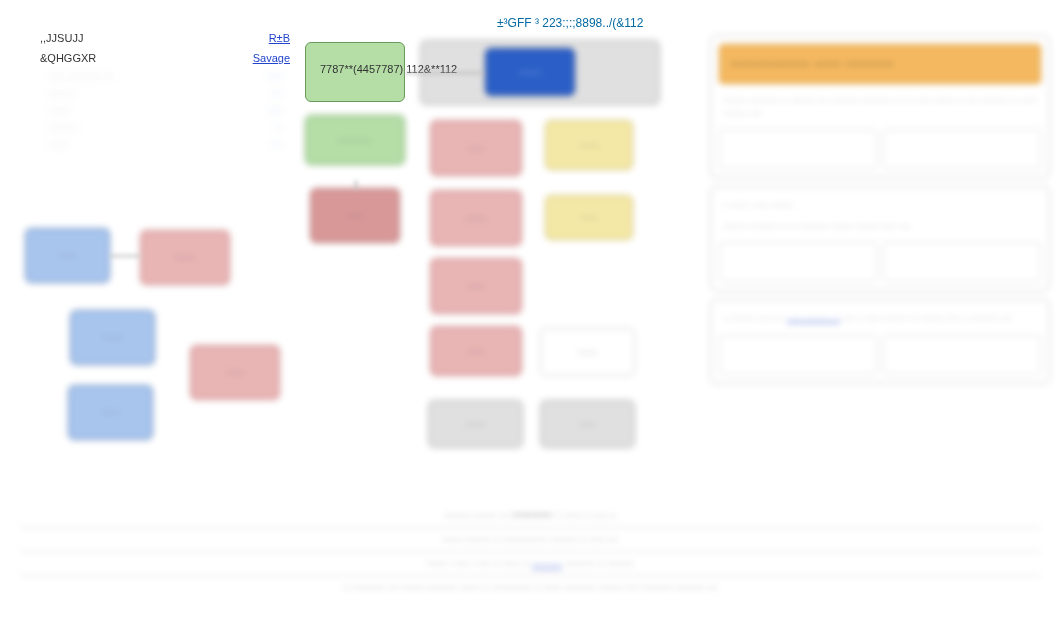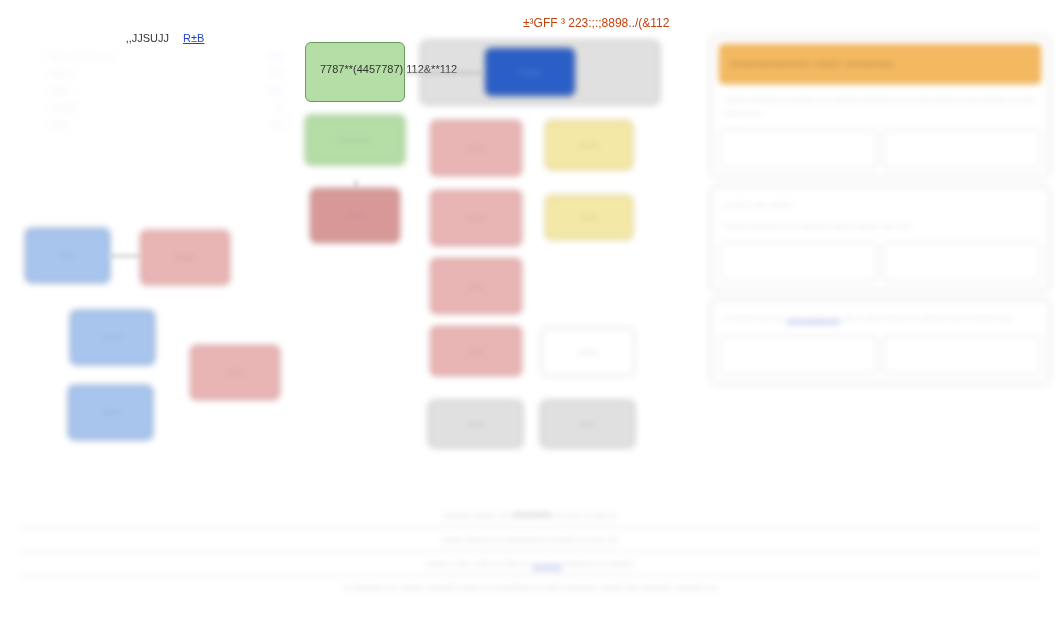--- a/index.html
+++ b/index.html
@@ -8,32 +8,32 @@
       background: #fff;
       width: 1062px;
       height: 619px;
       position: relative;
       filter: blur(0px);
       overflow: hidden;
     }
     .header-text {
       position: absolute;
       top: 16px;
-      left: 523px;
+      left: 497px;
       font-size: 12px;
-      color: #c2410c;
+      color: #0369a1;
     }
     .stats-table {
       position: absolute;
       top: 28px;
       left: 40px;
       width: 250px;
       font-size: 11px;
     }
-    .stats-row { display: flex; justify-content: center; gap: 14px; padding: 4px 0; }
+    .stats-row { display: flex; justify-content: space-between; gap: 14px; padding: 4px 0; }
     .stats-label { color: #333; text-align: right; }
     .stats-link { color: #2244cc; text-decoration: underline; cursor: pointer; }
     
     .blur-row {
       display: flex;
       justify-content: space-between;
       padding: 3px 8px;
       filter: blur(4px);
     }
     .blur-text { color: #999; font-size: 10px; }
@@ -130,20 +130,24 @@
 </head>
 <body>
 
 <div class="header-text">±³GFF ³ 223:;:;8898../(&amp;112</div>
 
 <div class="stats-table">
   <div class="stats-row">
     <span class="stats-label">,,JJSUJJ</span>
     <a class="stats-link">R±B</a>
   </div>
+  <div class="stats-row">
+    <span class="stats-label">&amp;QHGGXR</span>
+    <a class="stats-link">Savage</a>
+  </div>
   <div class="blur-row">
     <span class="blur-text">····· ·········· ···</span>
     <span class="blur-link">····</span>
   </div>
   <div class="blur-row">
     <span class="blur-text">········</span>
     <span class="blur-link">···</span>
   </div>
   <div class="blur-row">
     <span class="blur-text">·······</span>

